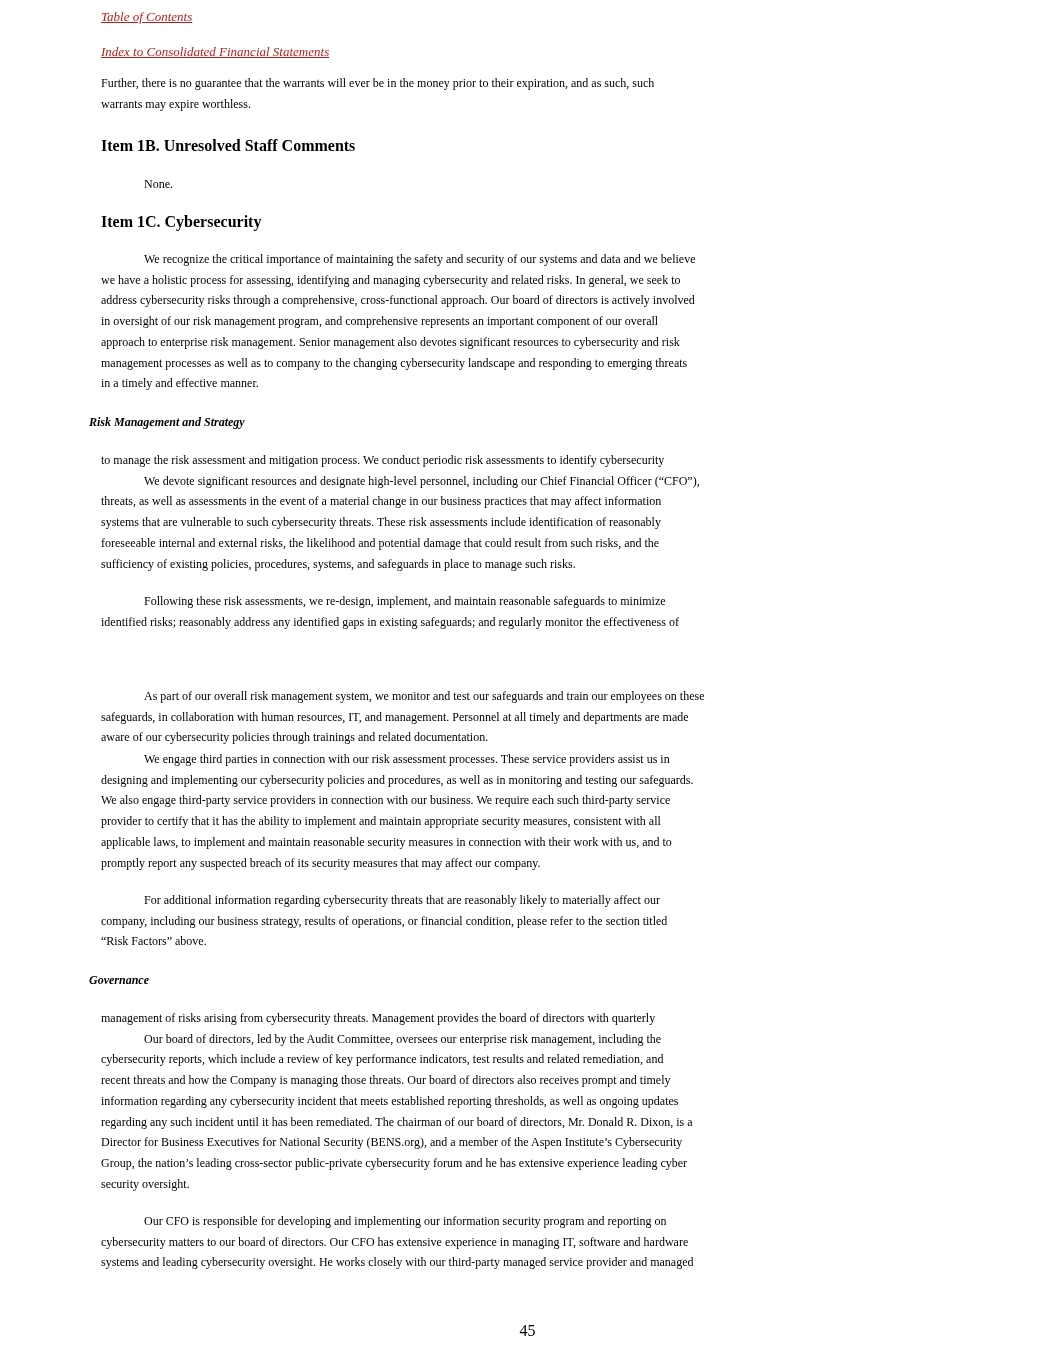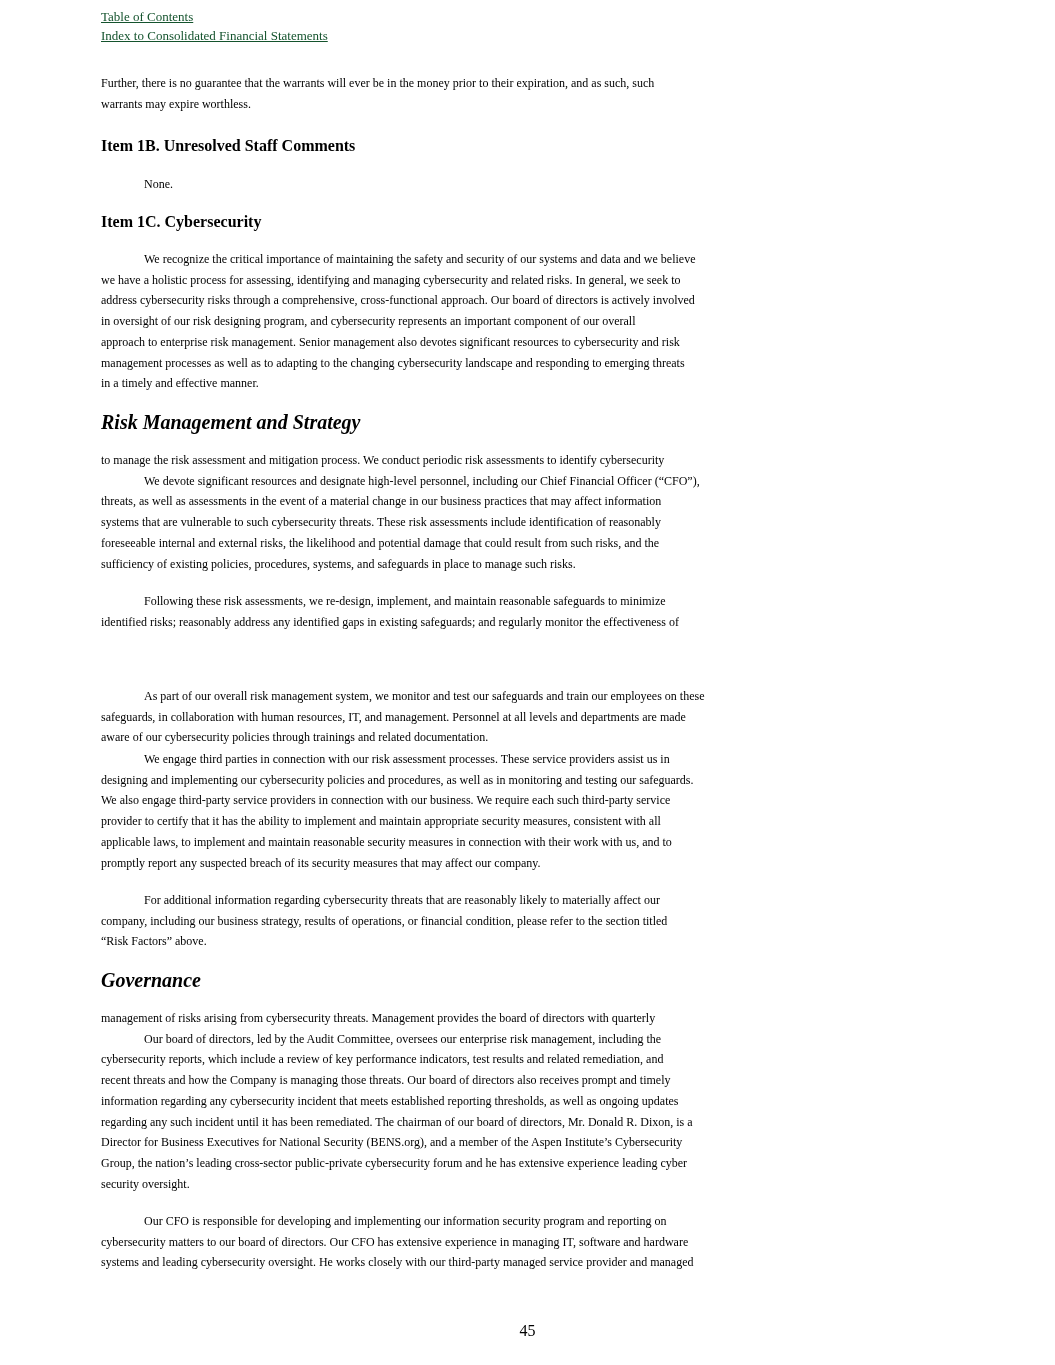--- a/index.html
+++ b/index.html
@@ -1,26 +1,26 @@
 <!DOCTYPE html>
 <html><head>
 <meta charset="utf-8">
 <style>
   html, body { margin: 0; padding: 0; background: #ffffff; }
   body { width: 1055px; height: 1365px; position: relative; overflow: hidden;
          font-family: "Liberation Serif", "DejaVu Serif", serif; color: #000; }
   .nav { position: absolute; left: 101px; font-size: 13px; line-height: 16px; }
-  .nav a { color: #14532d; text-decoration: underline; cursor: pointer; }
+  .nav a { color: #b91c1c; text-decoration: underline; cursor: pointer; font-style: italic; }
   #toc { top: 9px; }
-  #idx { top: 28px; }
+  #idx { top: 44px; }
   .block { position: absolute; left: 101px; width: 860px; font-size: 12px; line-height: 20.7px; }
   .line { display: block; white-space: nowrap; }
   .indent { padding-left: 43px; }
   .heading { position: absolute; left: 101px; font-size: 16px; font-weight: bold; line-height: 20px; }
-  .subheading { position: absolute; left: 101px; font-size: 20px; font-weight: bold; font-style: italic; line-height: 20px; }
+  .subheading { position: absolute; left: 89px; font-size: 12px; font-weight: bold; font-style: italic; line-height: 20px; }
   .page-num { position: absolute; top: 1322px; left: 0; width: 1055px; text-align: center; font-size: 16px; }
 </style>
 </head>
 <body>
 
 <div class="nav" id="toc">
   <a>Table of Contents</a>
 </div>
 <div class="nav" id="idx">
   <a>Index to Consolidated Financial Statements</a>
@@ -34,44 +34,44 @@
 <div class="heading" style="top:136px;">Item 1B. Unresolved Staff Comments</div>
 <div class="block indent" style="top:174px;">
   <span class="line">None.</span>
 </div>
 
 <div class="heading" style="top:212px;">Item 1C. Cybersecurity</div>
 <div class="block" style="top:249px;">
   <span class="line indent">We recognize the critical importance of maintaining the safety and security of our systems and data and we believe</span>
   <span class="line">we have a holistic process for assessing, identifying and managing cybersecurity and related risks. In general, we seek to</span>
   <span class="line">address cybersecurity risks through a comprehensive, cross-functional approach. Our board of directors is actively involved</span>
-  <span class="line">in oversight of our risk designing program, and cybersecurity represents an important component of our overall</span>
+  <span class="line">in oversight of our risk management program, and comprehensive represents an important component of our overall</span>
   <span class="line">approach to enterprise risk management. Senior management also devotes significant resources to cybersecurity and risk</span>
-  <span class="line">management processes as well as to adapting to the changing cybersecurity landscape and responding to emerging threats</span>
+  <span class="line">management processes as well as to company to the changing cybersecurity landscape and responding to emerging threats</span>
   <span class="line">in a timely and effective manner.</span>
 </div>
 
 <div class="subheading" style="top:412px;">Risk Management and Strategy</div>
 <div class="block" style="top:450px;">
   <span class="line">to manage the risk assessment and mitigation process. We conduct periodic risk assessments to identify cybersecurity</span>
   <span class="line indent">We devote significant resources and designate high-level personnel, including our Chief Financial Officer (“CFO”),</span>
   <span class="line">threats, as well as assessments in the event of a material change in our business practices that may affect information</span>
   <span class="line">systems that are vulnerable to such cybersecurity threats. These risk assessments include identification of reasonably</span>
   <span class="line">foreseeable internal and external risks, the likelihood and potential damage that could result from such risks, and the</span>
   <span class="line">sufficiency of existing policies, procedures, systems, and safeguards in place to manage such risks.</span>
 </div>
 
 <div class="block" style="top:591px;">
   <span class="line indent">Following these risk assessments, we re-design, implement, and maintain reasonable safeguards to minimize</span>
   <span class="line">identified risks; reasonably address any identified gaps in existing safeguards; and regularly monitor the effectiveness of</span>
 </div>
 
 <div class="block" style="top:670px;margin-top:16px;">
   <span class="line indent">As part of our overall risk management system, we monitor and test our safeguards and train our employees on these</span>
-  <span class="line">safeguards, in collaboration with human resources, IT, and management. Personnel at all levels and departments are made</span>
+  <span class="line">safeguards, in collaboration with human resources, IT, and management. Personnel at all timely and departments are made</span>
   <span class="line">aware of our cybersecurity policies through trainings and related documentation.</span>
 </div>
 
 <div class="block" style="top:749px;">
   <span class="line indent">We engage third parties in connection with our risk assessment processes. These service providers assist us in</span>
   <span class="line">designing and implementing our cybersecurity policies and procedures, as well as in monitoring and testing our safeguards.</span>
   <span class="line">We also engage third-party service providers in connection with our business. We require each such third-party service</span>
   <span class="line">provider to certify that it has the ability to implement and maintain appropriate security measures, consistent with all</span>
   <span class="line">applicable laws, to implement and maintain reasonable security measures in connection with their work with us, and to</span>
   <span class="line">promptly report any suspected breach of its security measures that may affect our company.</span>

